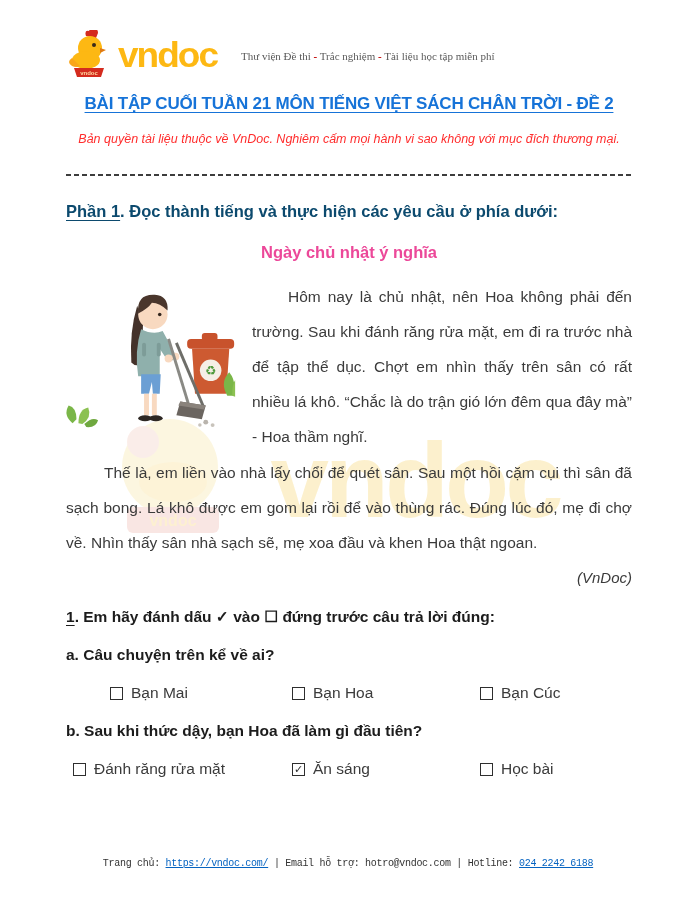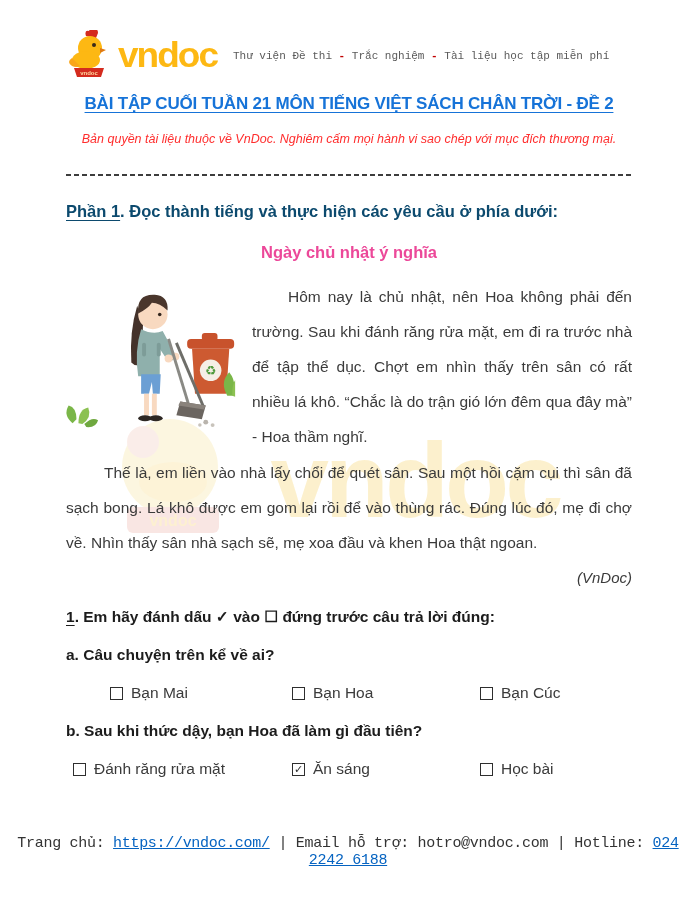--- a/index.html
+++ b/index.html
@@ -9,21 +9,21 @@
     font-family:"Liberation Sans", sans-serif;
     color:#3b3b3b; position:relative;
     display:flex; flex-direction:column;
   }
   .page { padding:30px 64px 0 66px; flex:1; position:relative; z-index:1; }
 
   
   .hdr { display:flex; align-items:center; gap:10px; }
   .logo { display:flex; align-items:center; gap:4px; }
   .logo-word { font-size:37px; font-weight:bold; color:#FDB813; letter-spacing:-2px; transform:scaleY(.95); }
-  .tagline { font-family:Liberation Mono, monospace; font-size:11px; color:#5a5a5a; margin-left:6px; white-space:nowrap; }
+  .tagline { font-family:Liberation Serif, serif; font-size:11px; color:#5a5a5a; margin-left:14px; white-space:nowrap; }
   .tagline .dash { color:#c00000; font-weight:bold; }
 
   .doc-title { text-align:center; margin-top:12px; font-size:17px; font-weight:bold;
     color:#1673d8; text-decoration:underline; text-underline-offset:3px; letter-spacing:-.2px; }
 
   .copyright { text-align:center; margin-top:18px; font-size:12.5px; font-style:italic; color:#ff2d2d; }
 
   .dashline { margin-top:28px; height:2px;
     background:repeating-linear-gradient(90deg,#3d3d3d 0 5px,transparent 5px 8px); }
 
@@ -51,21 +51,21 @@
   .opt-row { margin-top:20px; display:grid; grid-template-columns:226px 188px 1fr; font-size:15.5px; }
   .opt-row.indent-a .opt:first-child { padding-left:44px; }
   .opt-row.indent-b .opt:first-child { padding-left:7px; }
   .opt { display:flex; align-items:center; gap:8px; white-space:nowrap; }
   .box { width:13px; height:13px; border:1.6px solid #2e2e2e; display:inline-flex;
     align-items:center; justify-content:center; font-size:11px; line-height:1;
     color:#2e2e2e; flex:0 0 auto; background:#fff; }
 
   
   .footer { position:relative; z-index:1; text-align:center; padding:14px 0 28px;
-    font-family:"Liberation Mono", monospace; font-size:15px; color:#333; letter-spacing:-.3px; }
+    font-family:"Liberation Mono", monospace; font-size:10px; color:#333; letter-spacing:-.3px; }
   .footer a { color:#0563C1; text-decoration:underline; }
 </style>
 </head>
 <body>
 
 <div class="watermark">
   <svg width="525" height="135" viewBox="0 0 525 135">
     <g opacity="0.45">
       <circle cx="75" cy="55" r="48" fill="#f9ecbc"></circle>
       <circle cx="48" cy="30" r="16" fill="#f6d9d0"></circle>
@@ -97,21 +97,21 @@
       <span>Thư viện Đề thi</span>
       <span class="dash">-</span>
       <span>Trắc nghiệm</span>
       <span class="dash">-</span>
       <span>Tài liệu học tập miễn phí</span>
     </div>
   </div>
 
   <div class="doc-title">BÀI TẬP CUỐI TUẦN 21 MÔN TIẾNG VIỆT SÁCH CHÂN TRỜI - ĐỀ 2</div>
 
-  <div class="copyright">Bản quyền tài liệu thuộc về VnDoc. Nghiêm cấm mọi hành vi sao chép với mục đích thương mại.</div>
+  <div class="copyright">Bản quyền tài liệu thuộc về VnDoc. Nghiêm cấm mọi hành vi sao không với mục đích thương mại.</div>
 
   <div class="dashline"></div>
 
   <div class="part-head">
     <span class="u">Phần 1</span><span>. Đọc thành tiếng và thực hiện các yêu cầu ở phía dưới:</span>
   </div>
 
   <div class="story-title">Ngày chủ nhật ý nghĩa</div>
 
   <div class="story">

